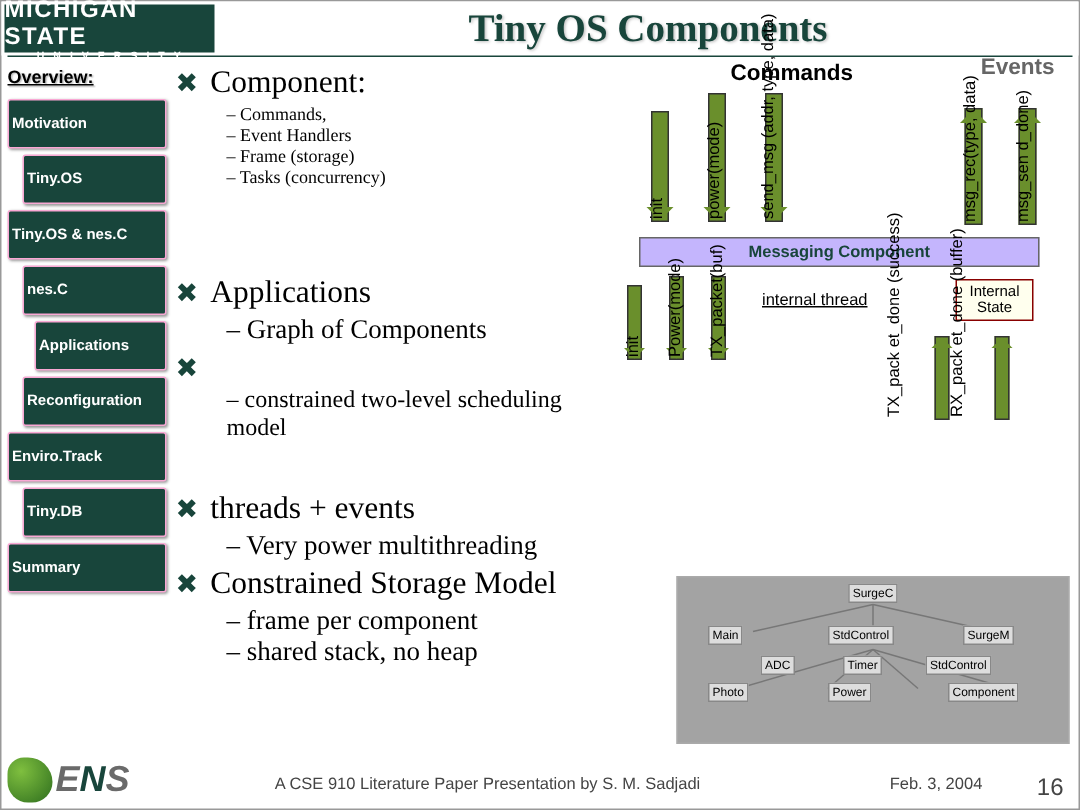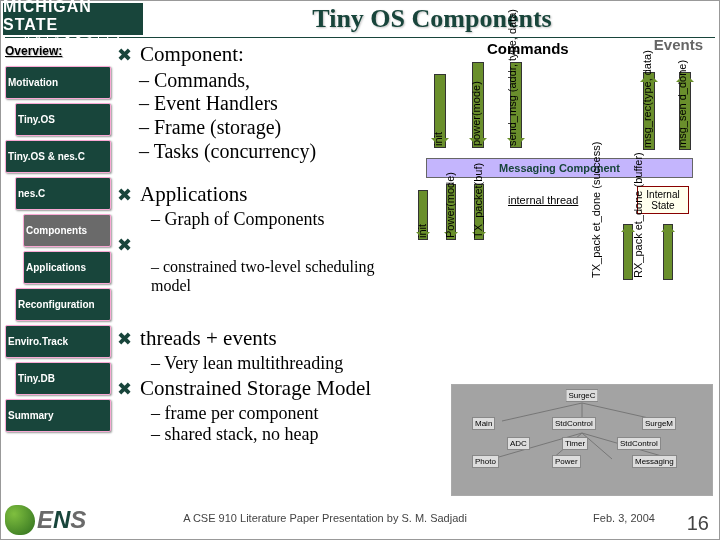--- a/index.html
+++ b/index.html
@@ -16,21 +16,21 @@
 .sb{font:bold 10px Arial;color:#fff;text-align:left;padding:10px 2px;margin:4px 0;border:1px solid #f9a8d4;border-radius:2px;background:#18453B;box-shadow:1px 1px 2px rgba(0,0,0,.4)}
 .sb.l1{margin-left:0}
 .sb.l2{margin-left:10px}
 .sb.l3{margin-left:18px}
 .sb.active{background:#6a6a6a}
 .content{flex:1;padding:2px 6px 0 2px;font-size:21px;line-height:1.18;position:relative}
 .row{display:flex;align-items:flex-start}
 .col-text{flex:0 0 285px}
 .bul{display:flex;align-items:flex-start;margin:2px 0}
 .bul .m{color:#18453B;font-size:18px;margin-right:8px;margin-top:3px}
-.sub{font-size:20px;margin-left:22px}
+.sub{font-size:12px;margin-left:34px}
 .dash{margin-left:34px;font-size:18px}
 .dash2{margin-left:34px;font-size:16px}
 .col-fig{flex:1;position:relative}
 .fig1{height:140px;position:relative}
 .hdr-cmd{position:absolute;top:0;left:85px;font:bold 15px Arial;color:#000000}
 .hdr-ev{position:absolute;top:-4px;right:10px;font:bold 15px Arial;color:#666}
 .arrows{position:absolute;top:22px;left:24px;right:10px;height:105px}
 .arrow-dn,.arrow-up{position:absolute;width:10px;background:#6a8f2c;border:1px solid #333}
 .arrow-dn::after{content:"";position:absolute;bottom:-9px;left:-4px;border:9px solid transparent;border-top:9px solid #6a8f2c}
 .arrow-up::after{content:"";position:absolute;top:-9px;left:-4px;border:9px solid transparent;border-bottom:9px solid #6a8f2c}
@@ -43,21 +43,21 @@
 .smallarrow-dn::after{content:"";position:absolute;bottom:-7px;left:-3px;border:7px solid transparent;border-top:7px solid #6a8f2c}
 .smallarrow-up::after{content:"";position:absolute;top:-7px;left:-3px;border:7px solid transparent;border-bottom:7px solid #6a8f2c}
 .surgec{position:absolute;right:6px;bottom:2px;width:260px;height:110px;border:1px solid #aaa;background:#a3a3a3}
 .surgec .sbox{position:absolute;background:#ddd;border:1px solid #888;font:8px Arial;text-align:center;padding:1px 2px}
 .surgec .top{top:4px;left:50%;transform:translateX(-50%)}
 .surgec .mid{top:32px}
 .surgec .bot{top:70px}
 .footer{position:absolute;bottom:4px;left:0;right:0;display:flex;font:11px Arial;color:#444;padding:0 10px}
 .footer .f1{flex:1;text-align:center;margin-left:70px}
 .footer .f2{width:110px;text-align:center}
-.footer .pg{width:30px;text-align:right;font-size:20px}
+.footer .pg{width:30px;text-align:right;font-size:16px}
 .sens{position:absolute;left:4px;bottom:4px;font:bold italic 24px Arial;display:flex;align-items:center}
 .sens .s{color:#18453B}.sens .e{color:#6a6a6a}
 .sens .leaf{width:30px;height:30px;background:radial-gradient(circle at 30% 30%,#7fbf3f,#2e6e1e);border-radius:40% 60% 50% 50%;margin-right:2px}
 svg.conn{position:absolute;top:0;left:0;width:100%;height:100%;pointer-events:none}
 </style>
 </head>
 <body>
 
 <div class="slide">
   <div class="titlebar">
@@ -70,21 +70,20 @@
   <div class="greenbar"></div>
 
   <div class="body">
     <div class="sidebar">
       <div class="ov">Overview:</div>
       <div id="sb-items">
           <div class="sb l1">Motivation</div>
           <div class="sb l2">Tiny.OS</div>
           <div class="sb l1">Tiny.OS &amp; nes.C</div>
           <div class="sb l2">nes.C</div>
-          <div class="sb l3 active">Components</div>
           <div class="sb l3">Applications</div>
           <div class="sb l2">Reconfiguration</div>
           <div class="sb l1">Enviro.Track</div>
           <div class="sb l2">Tiny.DB</div>
           <div class="sb l1">Summary</div>
         </div>
     </div>
 
     <div class="content">
 
@@ -157,21 +156,21 @@
 et_done
 (buffer)</div>
           </div>
         </div>
       </div>
 
       <div class="bul">
           <span class="m">✖</span>
           <span>threads + events</span>
         </div>
-      <div class="dash">– <span>Very lean multithreading</span></div>
+      <div class="dash">– <span>Very power multithreading</span></div>
       <div class="bul">
           <span class="m">✖</span>
           <span>Constrained Storage Model</span>
         </div>
       <div class="dash">– <span>frame per component</span></div>
       <div class="dash">– <span>shared stack, no heap</span></div>
 
       <div class="surgec">
         <svg class="conn">
             <g stroke="#777" stroke-width="1" fill="none">
@@ -186,21 +185,21 @@
           </svg>
         <div class="sbox top">SurgeC</div>
         <div class="sbox mid" style="left:20px">Main</div>
         <div class="sbox mid" style="left:100px">StdControl</div>
         <div class="sbox mid" style="left:190px">SurgeM</div>
         <div class="sbox" style="top:52px;left:55px">ADC</div>
         <div class="sbox" style="top:52px;left:110px">Timer</div>
         <div class="sbox" style="top:52px;left:165px">StdControl</div>
         <div class="sbox bot" style="left:20px">Photo</div>
         <div class="sbox bot" style="left:100px">Power</div>
-        <div class="sbox bot" style="left:180px">Messaging</div>
+        <div class="sbox bot" style="left:180px">Component</div>
       </div>
 
     </div>
   </div>
 
   <div class="sens">
     <div class="leaf"></div>
     <span class="e">E</span>
       <span class="s">N</span>
       <span class="e">S</span>

